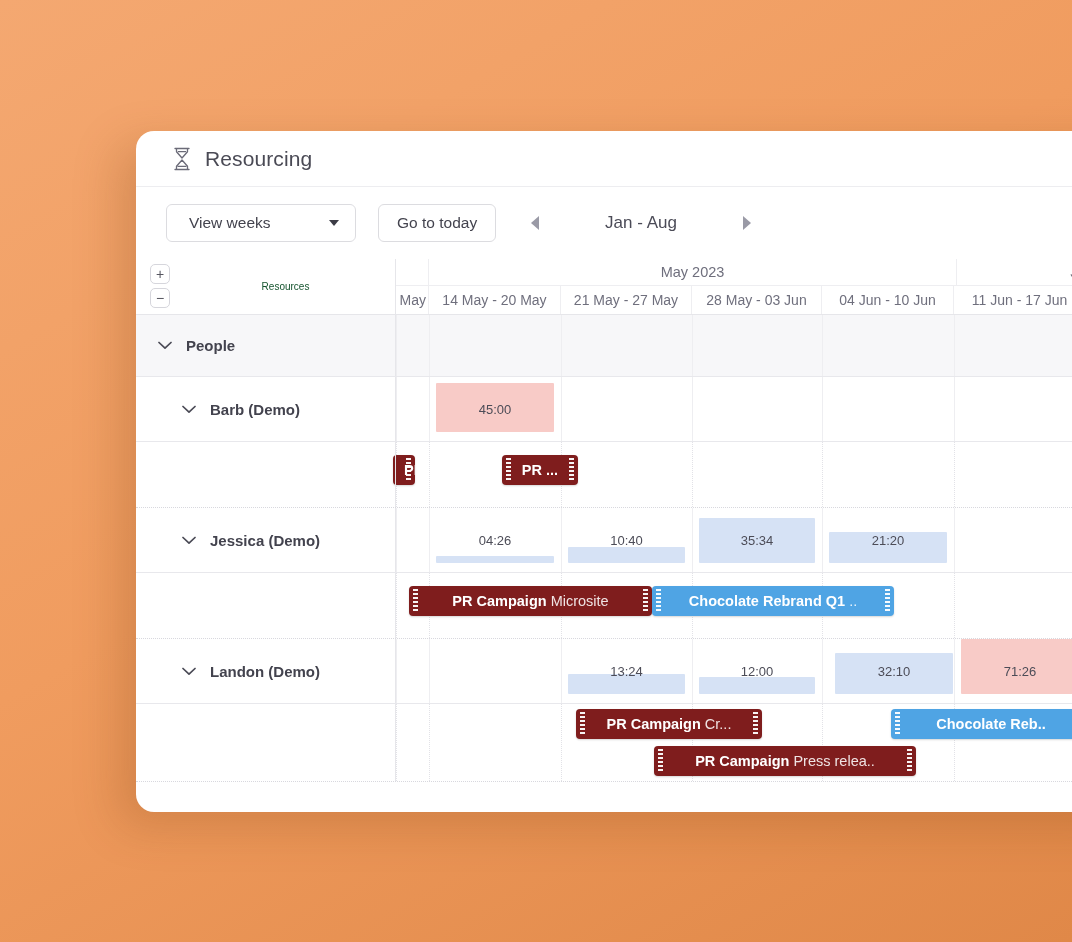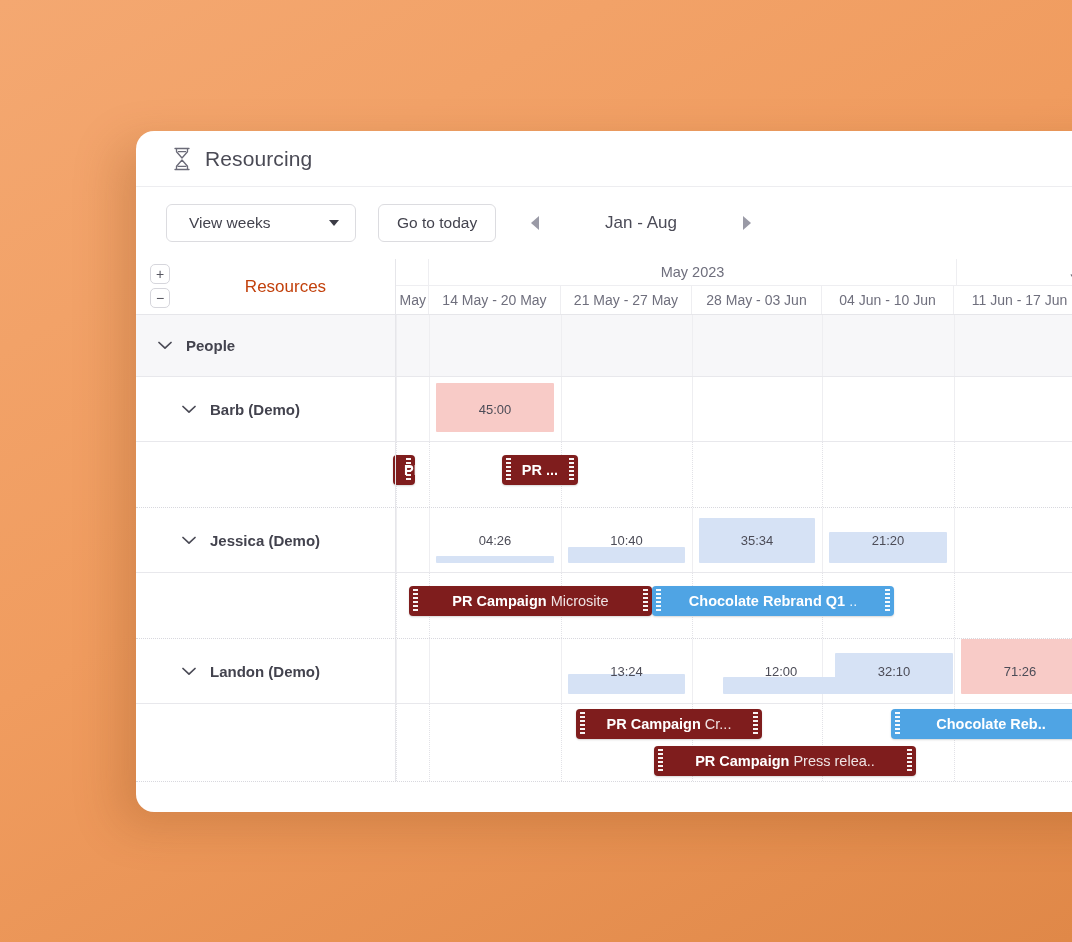--- a/index.html
+++ b/index.html
@@ -120,22 +120,22 @@
     border: 1px solid #d6d6dc;
     border-radius: 5px;
     background: #fff;
     display: flex; align-items: center; justify-content: center;
     font-size: 14px; line-height: 1; color: #55555f;
     cursor: pointer; font-family: inherit;
   }
   #resources-label {
     width: 100%;
     text-align: center;
-    font-size: 17px;
-    color: #c2410c;
+    font-size: 10px;
+    color: #14532d;
     padding-left: 40px;
   }
 
   #timeline-header {
     position: absolute;
     left: 260px; top: 0;
     right: 0; height: 56px;
     z-index: 5;
   }
   .month-row { height: 27px; display: flex; border-bottom: 1px solid #eeeef1; }
@@ -430,21 +430,21 @@
             <div class="colline" style="left: 0px;"></div>
             <div class="colline" style="left: 33px;"></div>
             <div class="colline" style="left: 165px;"></div>
             <div class="colline" style="left: 296px;"></div>
             <div class="colline" style="left: 426px;"></div>
             <div class="colline" style="left: 558px;"></div>
             <div class="cap-cell" style="left: 165px; width: 131px; height: 65px;">
               <div class="cap-bar" style="height: 20px;"></div>
               <div class="cap-text">13:24</div>
             </div>
-            <div class="cap-cell" style="left: 296px; width: 130px; height: 65px; margin-left: 24px;">
+            <div class="cap-cell" style="left: 296px; width: 130px; height: 65px;">
               <div class="cap-bar" style="height: 17px;"></div>
               <div class="cap-text">12:00</div>
             </div>
             <div class="cap-cell" style="left: 432px; width: 132px; height: 65px;">
               <div class="cap-bar" style="height: 41px;"></div>
               <div class="cap-text">32:10</div>
             </div>
             <div class="cap-cell" style="left: 558px; width: 132px; height: 65px;">
               <div class="cap-bar over" style="height: 55px;"></div>
               <div class="cap-text">71:26</div>

